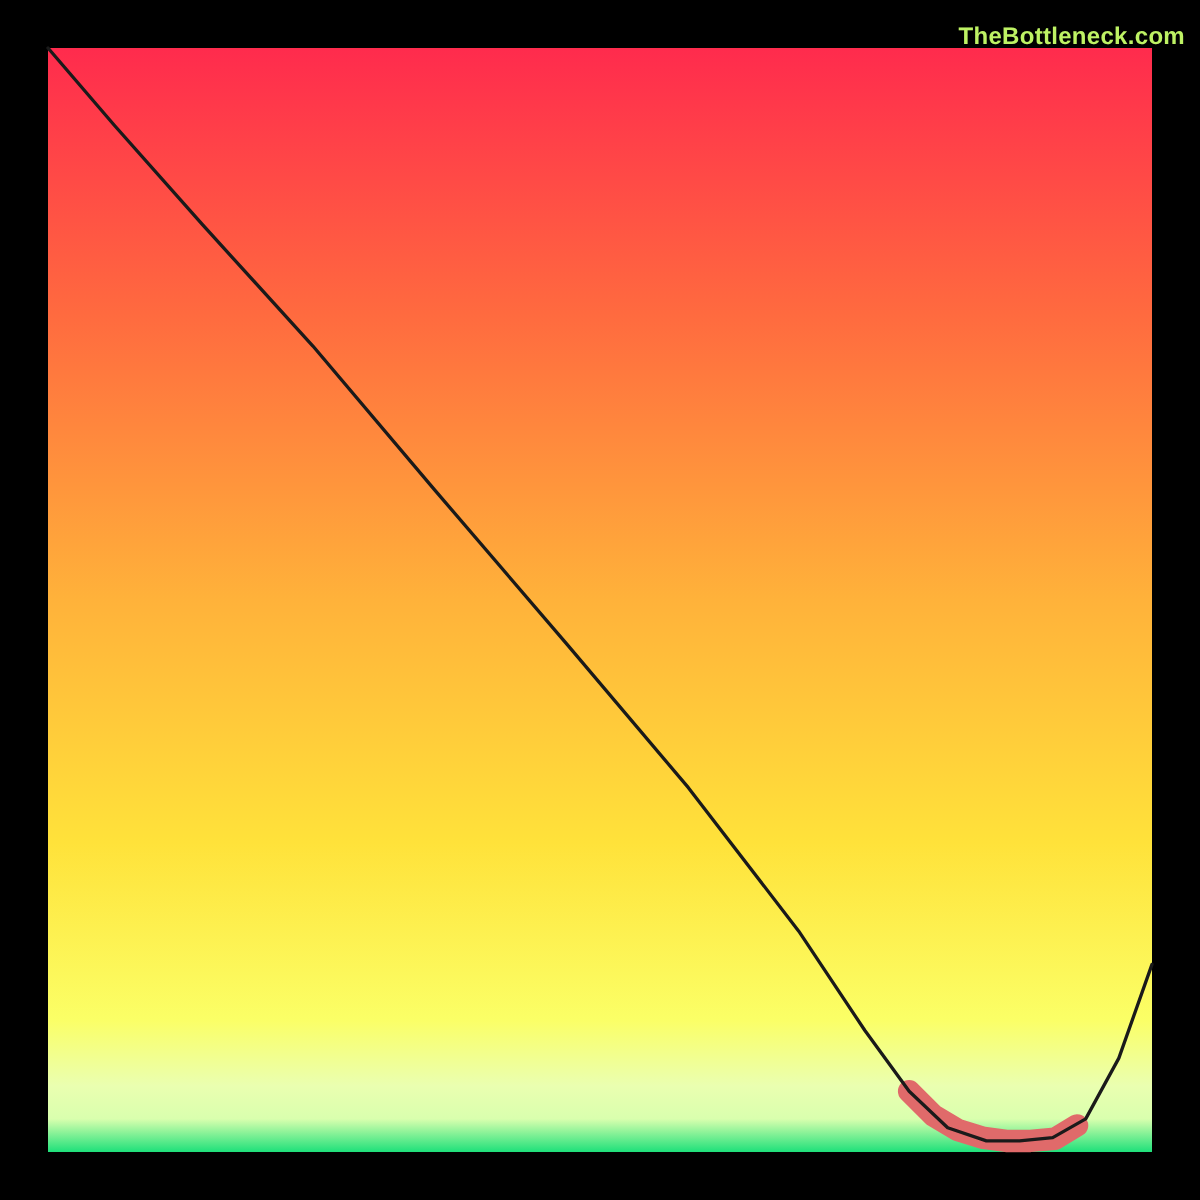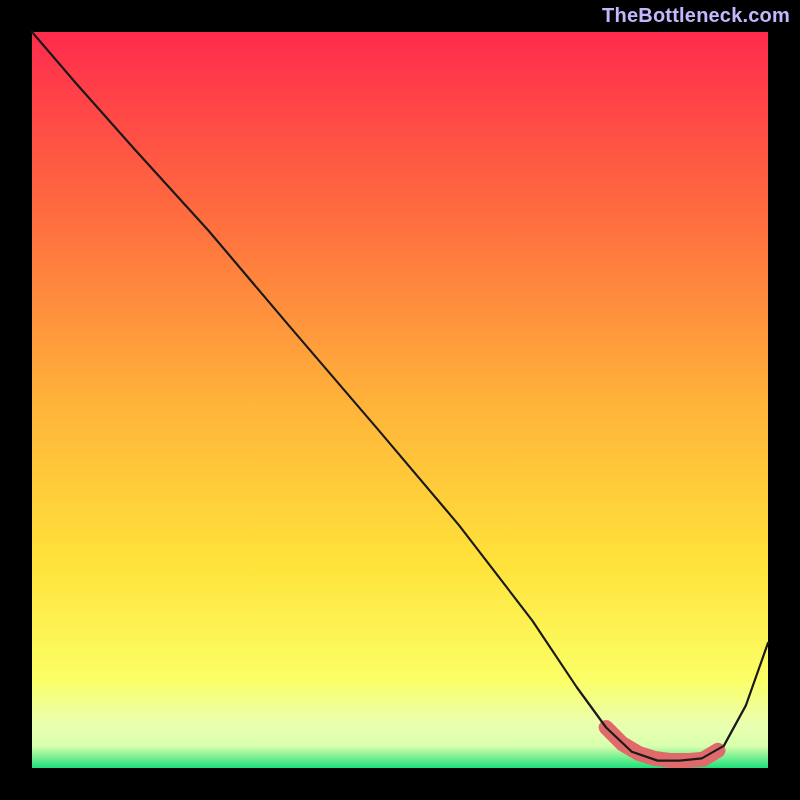--- a/index.html
+++ b/index.html
@@ -10,26 +10,26 @@
     background: #000000;
     overflow: hidden;
   }
   .stage {
     position: relative;
     width: 800px;
     height: 800px;
   }
   .watermark {
     position: absolute;
-    top: 4px;
+    top: 16px;
     right: 10px;
     font-family: Arial, Helvetica, sans-serif;
-    font-size: 20px;
+    font-size: 16px;
     font-weight: bold;
-    color: #c4b5fd;
+    color: #bef264;
     letter-spacing: 0.2px;
     z-index: 10;
   }
   svg {
     position: absolute;
     left: 0;
     top: 0;
     width: 800px;
     height: 800px;
   }

